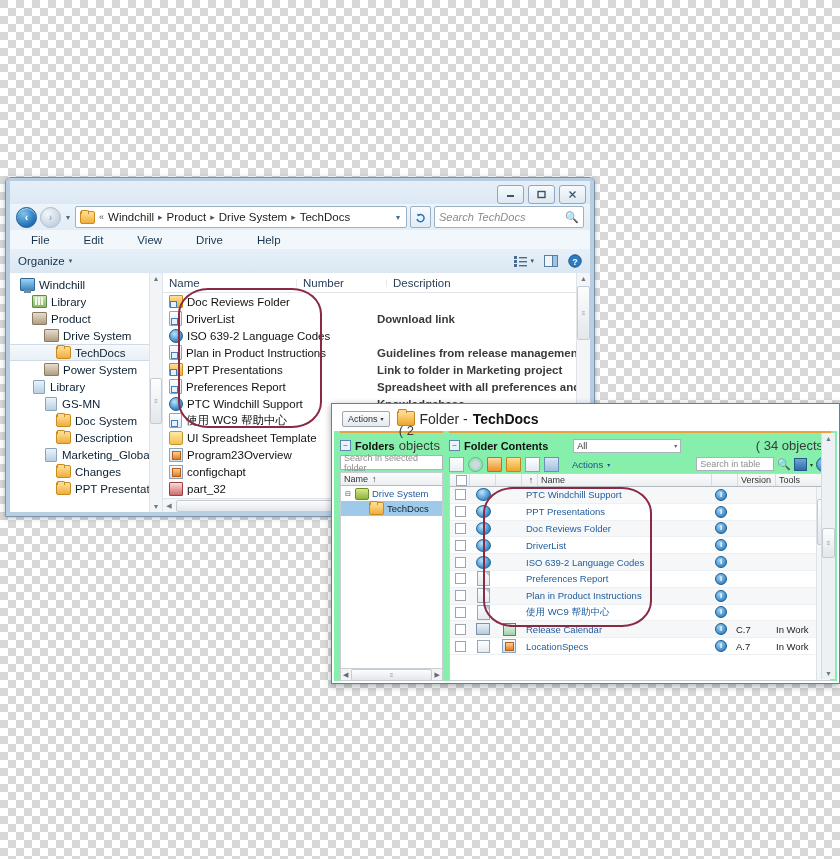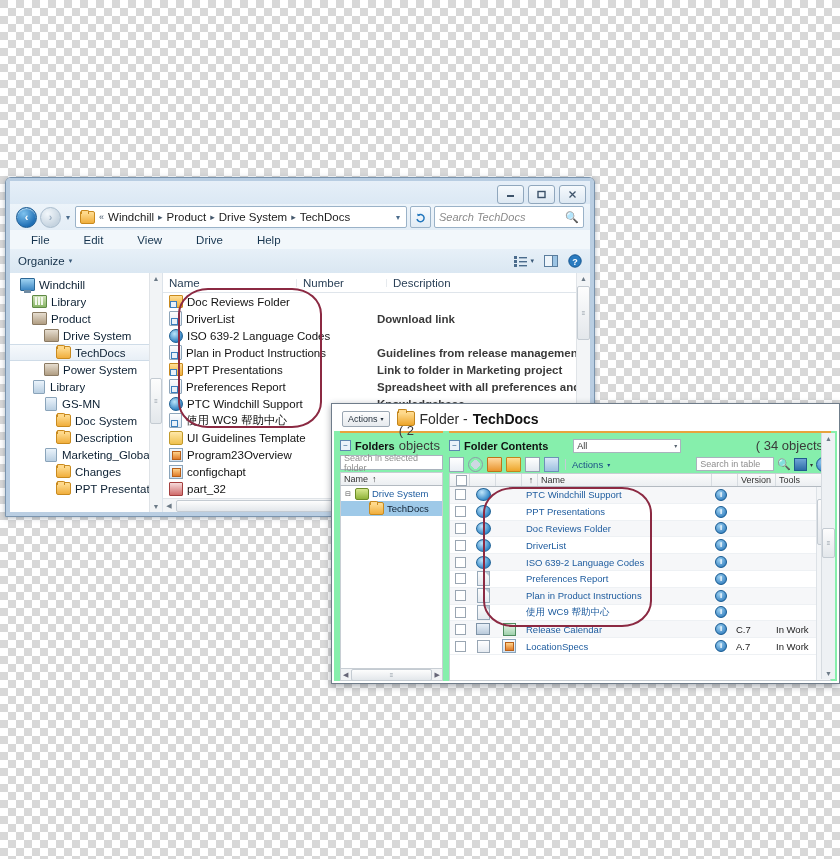--- a/index.html
+++ b/index.html
@@ -513,21 +513,21 @@
             <div class="fname">
               <span class="ico ico-shortcut"></span>
               <span>使用 WC9 帮助中心</span>
             </div>
             <div class="fnum"></div>
             <div class="fdesc"></div>
           </div>
           <div class="frow">
             <div class="fname">
               <span class="ico ico-ui"></span>
-              <span>UI Guidelines Template</span>
+              <span>UI Spreadsheet Template</span>
             </div>
             <div class="fnum"></div>
             <div class="fdesc"></div>
           </div>
           <div class="frow">
             <div class="fname">
               <span class="ico ico-ppt"></span>
               <span>Program23Overview</span>
             </div>
             <div class="fnum"></div>

